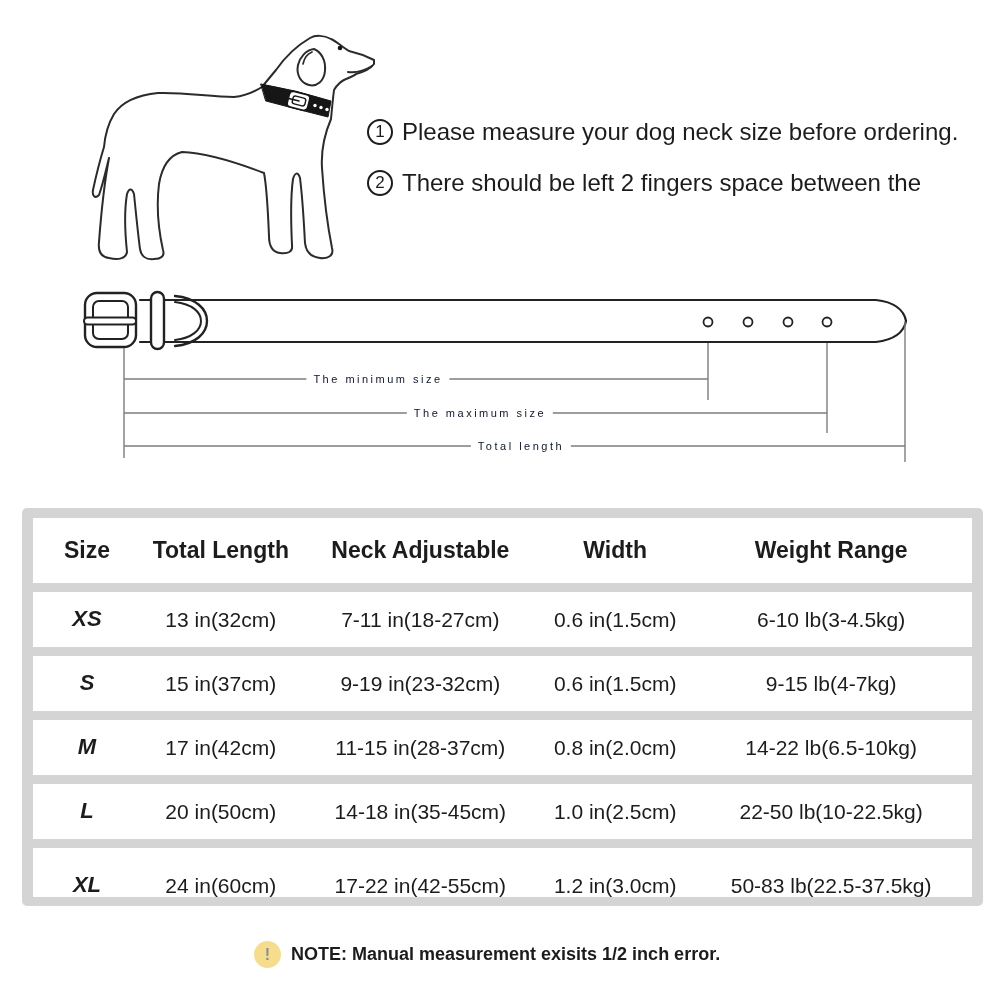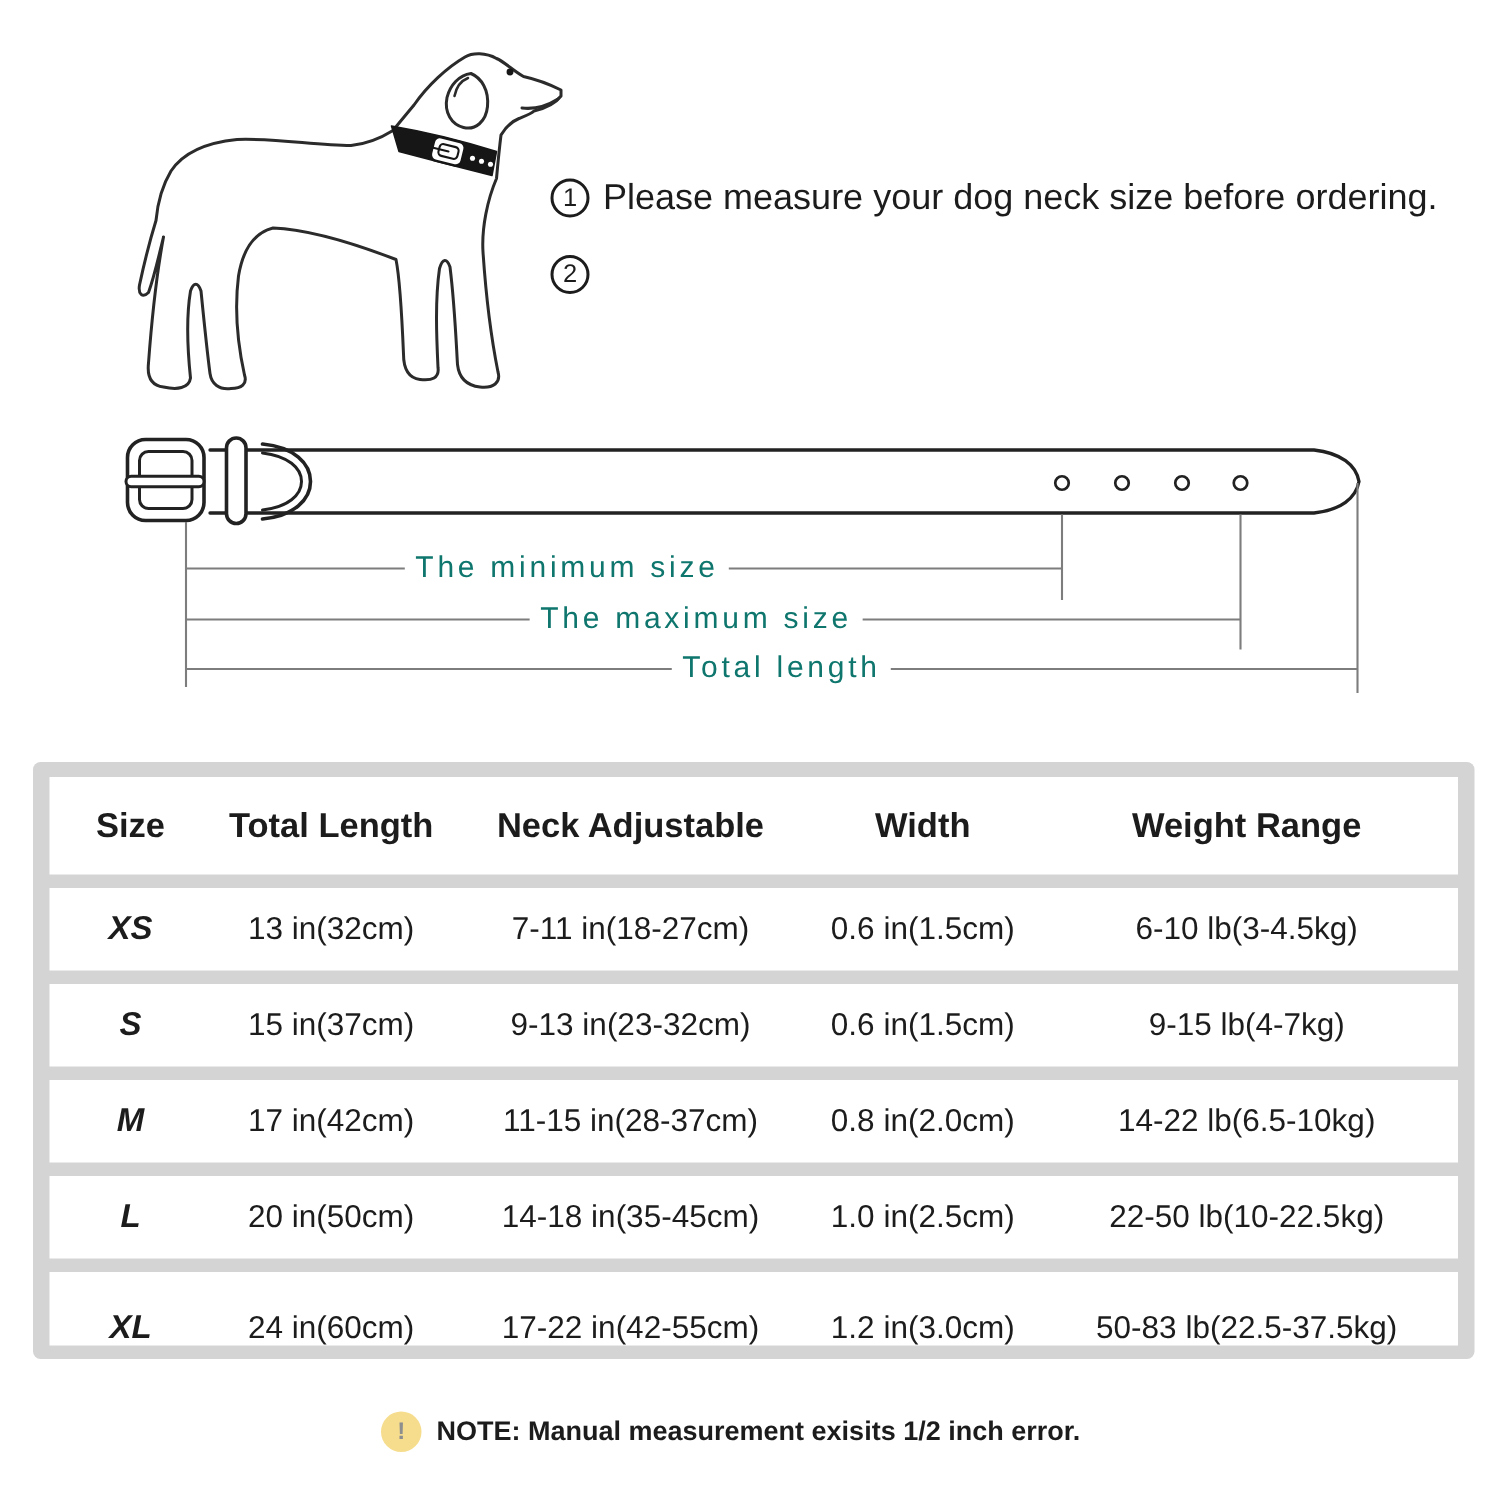--- a/index.html
+++ b/index.html
@@ -15,24 +15,24 @@
   #inst2{left:367px;top:169px;}
   .num{
     flex:none;width:26px;height:26px;box-sizing:border-box;border:2px solid #1c1c1c;border-radius:50%;
     font-size:17px;line-height:22px;text-align:center;margin-top:1px;
   }
   .inst-text{font-size:24px;line-height:28px;white-space:nowrap;}
 
   
   .dim-label{
     position:absolute;transform:translate(-50%,-50%);background:#fff;padding:0 7px;
-    font-size:20px;letter-spacing:2.5px;color:#0f766e;white-space:nowrap;font-weight:400;
+    font-size:11px;letter-spacing:2.5px;color:#0f172a;white-space:nowrap;font-weight:400;
   }
   #lab-min{left:378px;top:379px;}
-  #lab-max{left:464px;top:413px;}
+  #lab-max{left:480px;top:413px;}
   #lab-total{left:521px;top:446px;}
 
   
   .size-table{
     position:absolute;left:22px;top:508px;width:961px;height:398px;box-sizing:border-box;
     background:#d4d4d4;border-radius:5px;padding:10px 11px 8px;
     display:flex;flex-direction:column;gap:9px;
   }
   .t-row{background:#fff;display:flex;align-items:center;flex:0 0 55px;}
   .t-row.t-header{flex:0 0 65px;}
@@ -146,20 +146,21 @@
   <span class="dim-label" id="lab-max">The maximum size</span>
   <span class="dim-label" id="lab-total">Total length</span>
 
   <div class="inst" id="inst1">
     <span class="num">1</span>
     <div class="inst-text">Please measure your dog neck size before ordering.</div>
   </div>
   <div class="inst" id="inst2">
     <span class="num">2</span>
     <div>
+      <div class="inst-text">There should be left 2 fingers space between the</div>
     </div>
   </div>
 
   <div class="size-table">
     <div class="t-row t-header">
       <div class="c c1">Size</div>
       <div class="c c2">Total Length</div>
       <div class="c c3">Neck Adjustable</div>
       <div class="c c4">Width</div>
       <div class="c c5">Weight Range</div>
@@ -167,21 +168,21 @@
     <div class="t-row">
       <div class="c c1 size">XS</div>
       <div class="c c2">13 in(32cm)</div>
       <div class="c c3">7-11 in(18-27cm)</div>
       <div class="c c4">0.6 in(1.5cm)</div>
       <div class="c c5">6-10 lb(3-4.5kg)</div>
     </div>
     <div class="t-row">
       <div class="c c1 size">S</div>
       <div class="c c2">15 in(37cm)</div>
-      <div class="c c3">9-13 in(23-32cm)</div>
+      <div class="c c3">9-19 in(23-32cm)</div>
       <div class="c c4">0.6 in(1.5cm)</div>
       <div class="c c5">9-15 lb(4-7kg)</div>
     </div>
     <div class="t-row">
       <div class="c c1 size">M</div>
       <div class="c c2">17 in(42cm)</div>
       <div class="c c3">11-15 in(28-37cm)</div>
       <div class="c c4">0.8 in(2.0cm)</div>
       <div class="c c5">14-22 lb(6.5-10kg)</div>
     </div>

